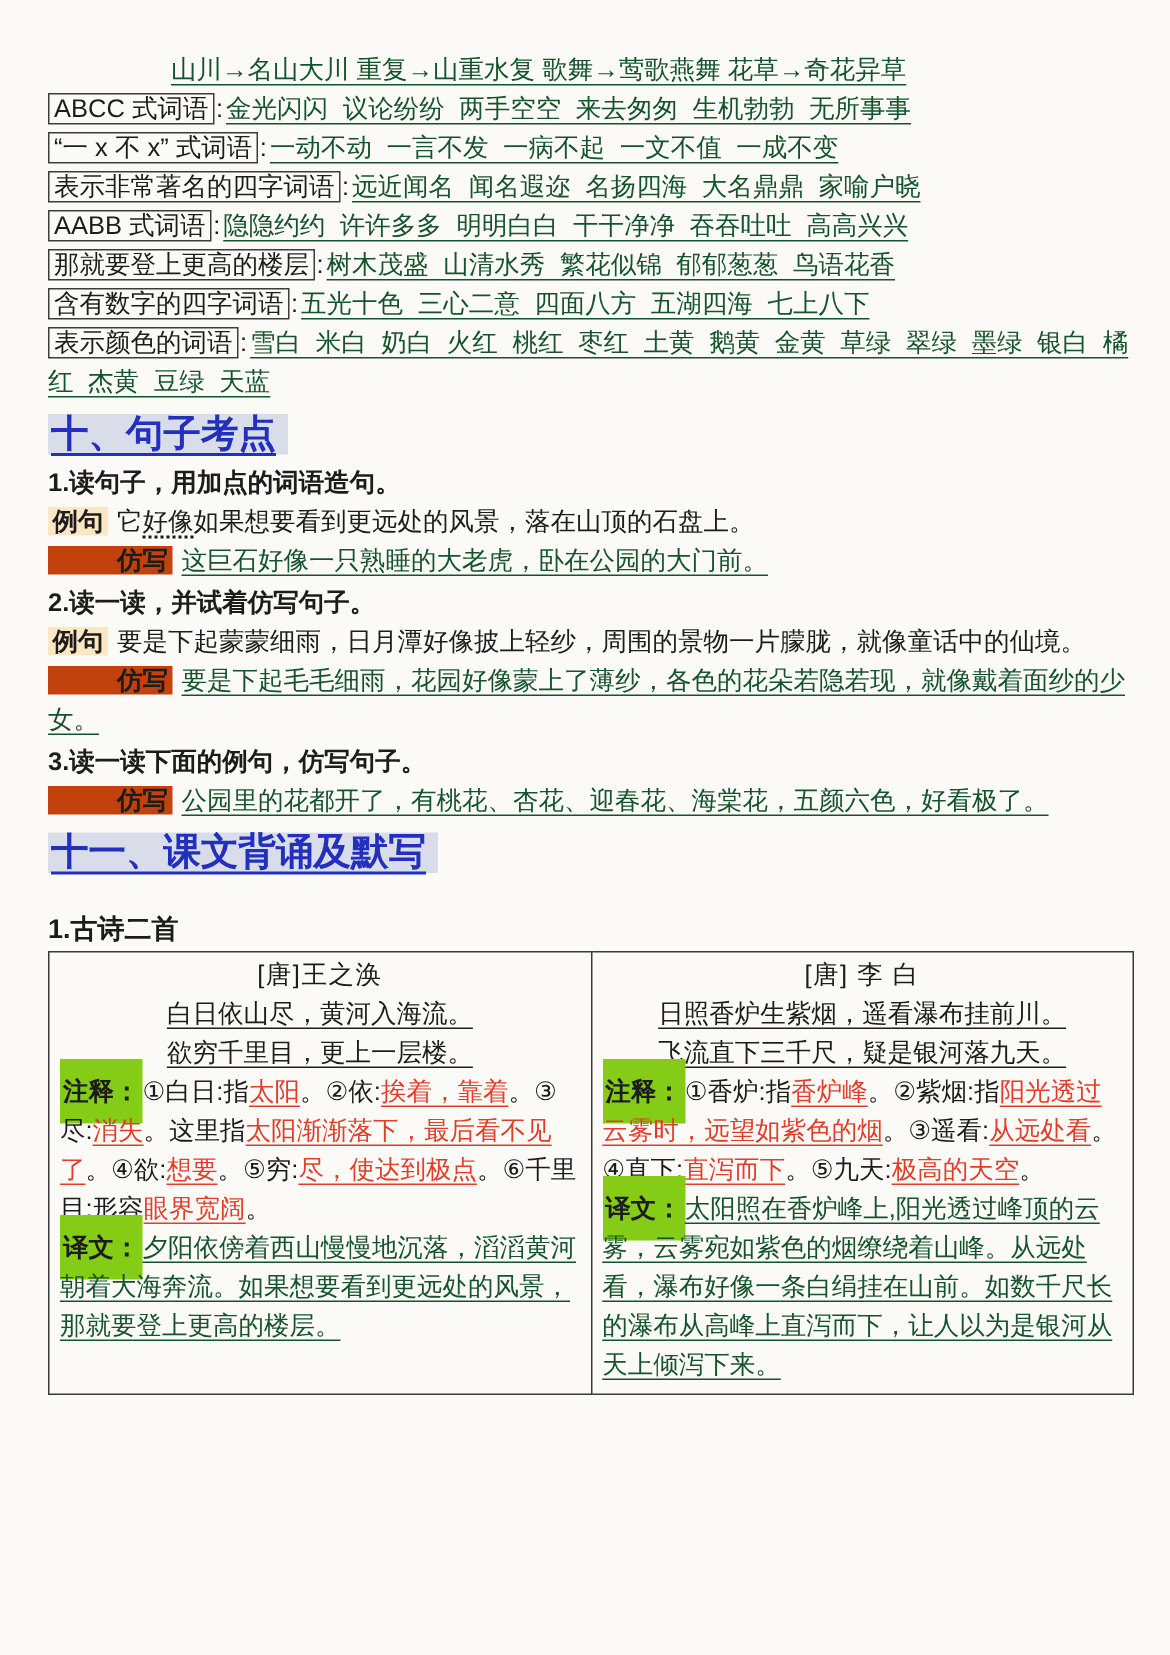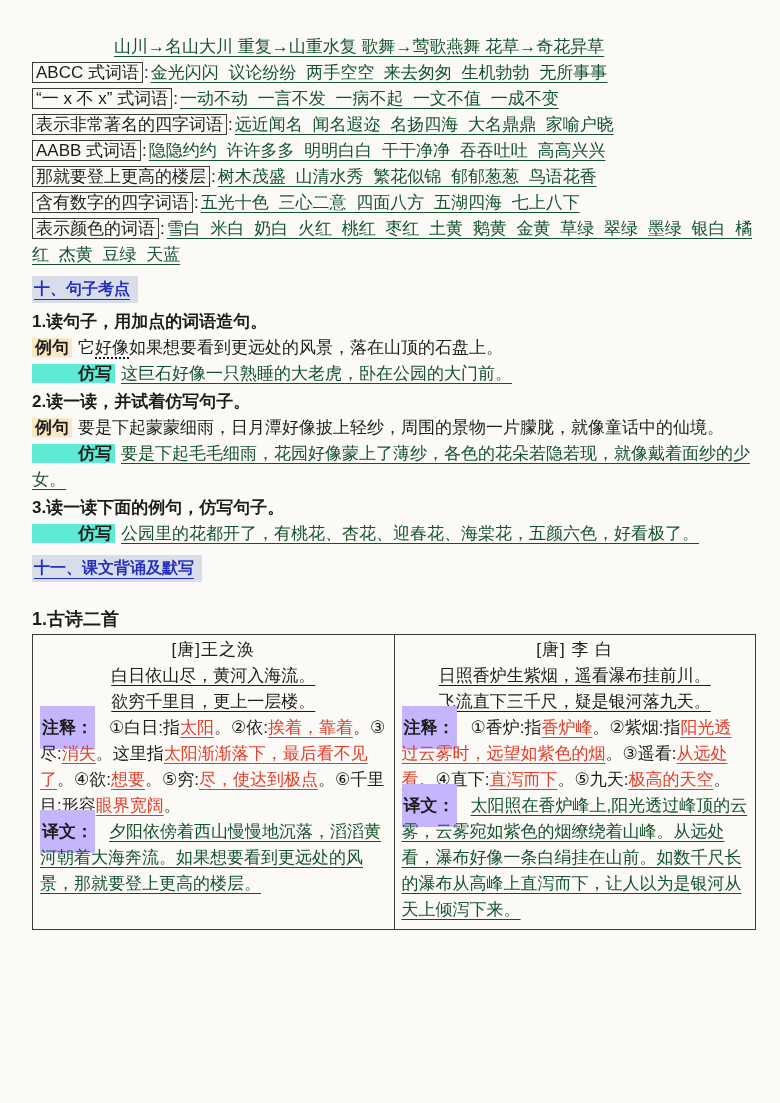--- a/index.html
+++ b/index.html
@@ -19,42 +19,42 @@
   .lead { padding-left:82px; }
   
   .wrow { }
   .wlabel { border:1px solid #3c3c3c; padding:0 3px; }
   .wcolon { padding:0 2px 0 1px; }
   .words { word-spacing:5px; }
   
   .sec-h {
     display:inline-block;
     color:#2330bd; background:#d9dde9;
-    font-weight:bold; font-size:16px;
+    font-weight:bold; font-size:25px;
     text-decoration:underline; text-underline-offset:5px;
     padding:0 8px 1px 2px;
     margin:8px 0 4px;
   }
   .item-h { font-weight:bold; margin:2px 0 0; }
   .srow { margin:0; }
   .tag { font-weight:bold; padding:0 3px; margin-right:6px; }
   .tag-ex { background:#fbe7c4; }
-  .tag-im { background:#5eead4;padding-left:46px; }
+  .tag-im { background:#c2410c;padding-left:46px; }
   .seg .e { border-bottom:2.5px dotted #161616; }
   .seg .r { color:#e23d2b; text-decoration:underline; text-decoration-thickness:1px; text-underline-offset:4px; }
   .sub-h { font-weight:bold; margin:20px 0 2px; font-size:18px; }
   
   table.poems { width:100%; border-collapse:collapse; table-layout:fixed; margin-top:2px; }
   table.poems th, table.poems td { border:1.6px solid #3a3a3a; }
   table.poems th { font-weight:bold; font-size:17px; padding:1px 2px; text-align:center; }
   table.poems td { vertical-align:top; padding:2px 7px 6px; }
   .pauthor { text-align:center; letter-spacing:1px; }
   .pline { text-align:center; text-decoration:underline; text-decoration-thickness:1px; text-underline-offset:4px; }
   .pblock { margin:0; }
-  .plabel { background:#c4b5fd; font-weight:bold; padding:12px 2px; margin-right:14px; }
+  .plabel { background:#84cc16; font-weight:bold; padding:12px 2px; margin-right:0; }
 </style>
 </head>
 <body>
 
 
 
 
 <div class="lead red u">山川→名山大川 重复→山重水复 歌舞→莺歌燕舞 花草→奇花异草</div>
 
 

